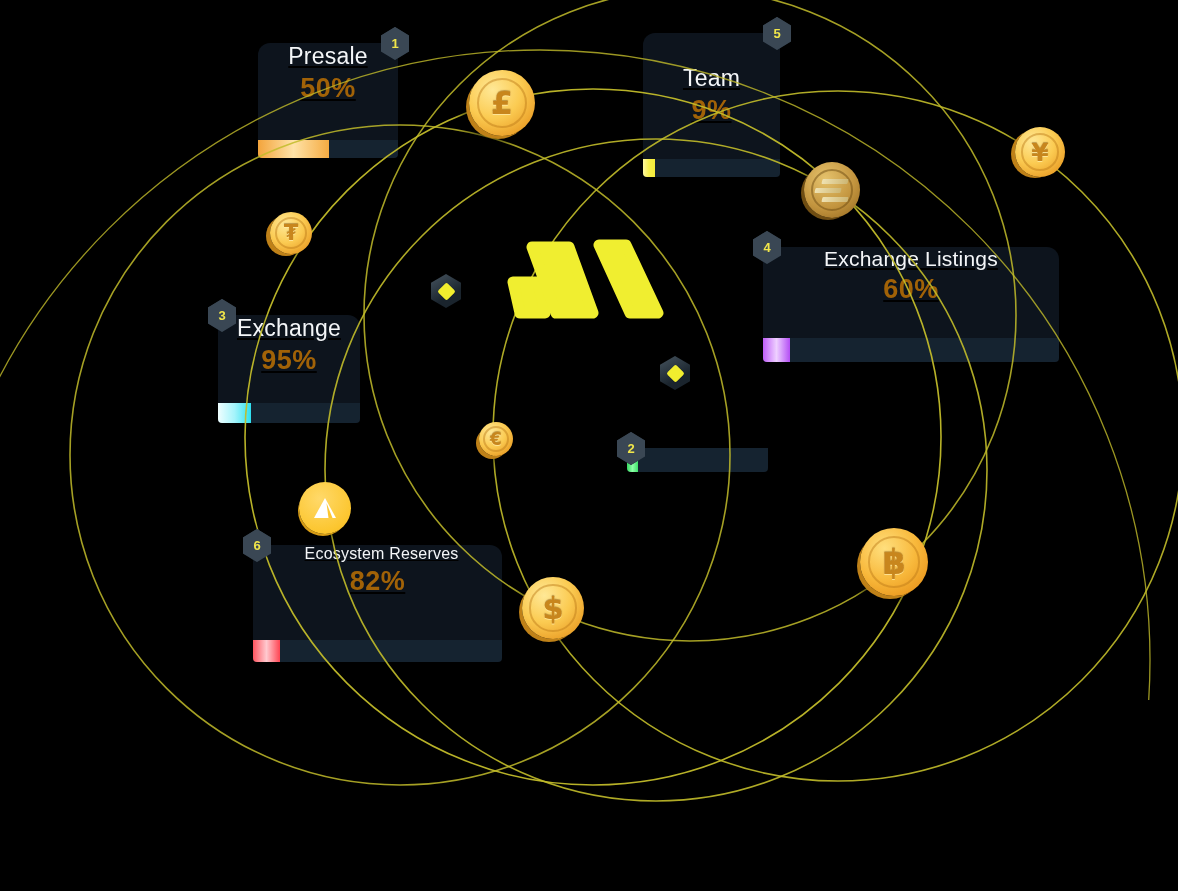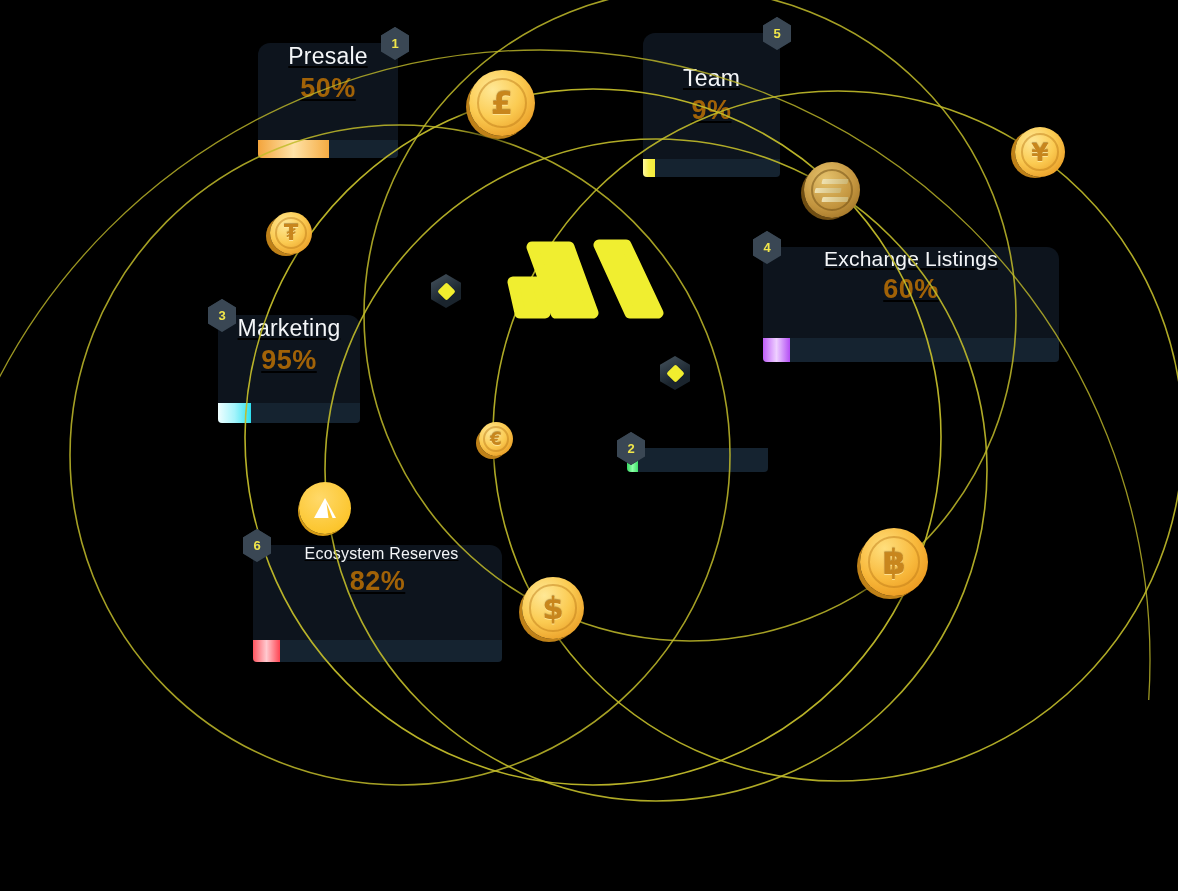--- a/index.html
+++ b/index.html
@@ -111,21 +111,21 @@
     <div class="bar">
         <div class="bar-fill" style="width: 9%; background: linear-gradient(90deg, rgb(255, 249, 160), rgb(247, 239, 74) 50%, rgb(244, 236, 58));"></div>
       </div>
   </div>
 
   <div class="card card-marketing">
     <div class="badge badge-tl">
         <span>3</span>
       </div>
     <div class="card-body">
-      <div class="card-label">Marketing</div>
+      <div class="card-label">Exchange</div>
       <div class="card-value">95%</div>
     </div>
     <div class="bar">
         <div class="bar-fill" style="width: 23%; background: linear-gradient(90deg, rgb(240, 254, 255), rgb(165, 244, 251) 50%, rgb(46, 224, 240));"></div>
       </div>
   </div>
 
   <div class="card card-exchange">
     <div class="badge badge-tl">
         <span>4</span>

